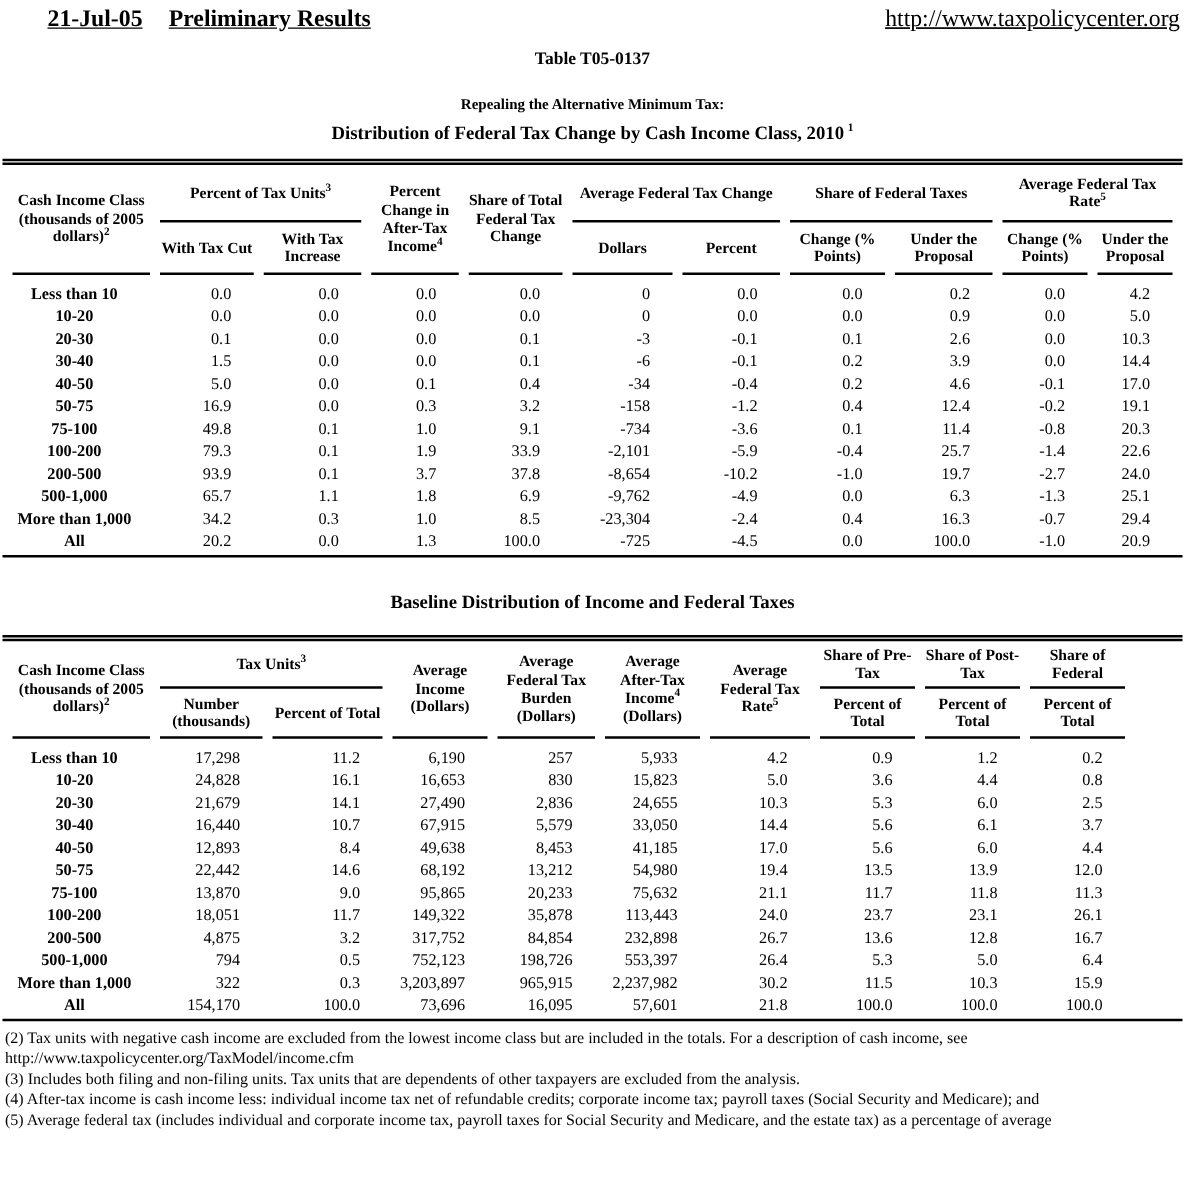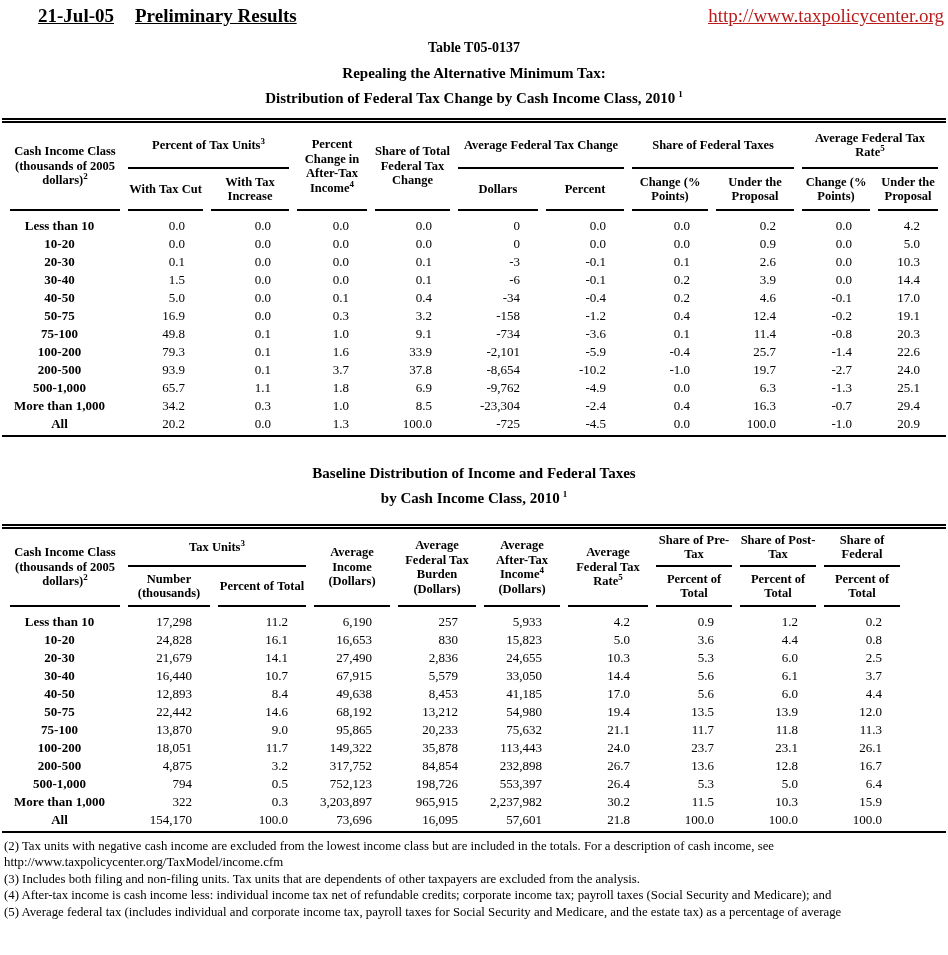--- a/index.html
+++ b/index.html
@@ -4,24 +4,24 @@
 <style>
   * { box-sizing: border-box; }
   html,body { margin:0; padding:0; }
   body {
     width:948px; height:955px; background:#ffffff; color:#000;
     font-family:"Liberation Serif", serif; overflow:hidden;
   }
   .topbar { display:flex; align-items:flex-end; padding:5px 4px 0 38px; font-size:19px; font-weight:bold;text-decoration:underline; }
   .topbar .date { width:97px; }
   .topbar .spacer { flex:1; }
-  .topbar a.url { font-weight:normal; color:#b91c1c; text-decoration:underline; cursor:pointer; }
+  .topbar a.url { font-weight:normal; color:#000000; text-decoration:underline; cursor:pointer; }
   .titles { text-align:center; margin-top:13px; font-weight:bold; }
-  .titles .t1 { font-size:14px; margin-bottom:9px; }
-  .titles .t2 { font-size:15px; margin-bottom:8px; }
+  .titles .t1 { font-size:14px; margin-bottom:20px; }
+  .titles .t2 { font-size:12px; margin-bottom:8px; }
   .titles .t3 { font-size:15px; }
   sup { font-size:9px; line-height:0; }
   .t3 sup, .sec-title sup { margin-left:3px; }
 
   table.data {
     border-collapse:separate; border-spacing:8px 0; table-layout:fixed;
     width:944px; margin:0 2px;
     border-top:5px double #000; border-bottom:2px solid #000;
   }
   table.data th {
@@ -184,21 +184,21 @@
         <td class="num">-3.6</td>
         <td class="num">0.1</td>
         <td class="num">11.4</td>
         <td class="num">-0.8</td>
         <td class="num">20.3</td>
       </tr>
       <tr>
         <td class="rowlabel">100-200</td>
         <td class="num">79.3</td>
         <td class="num">0.1</td>
-        <td class="num">1.6</td>
+        <td class="num">1.9</td>
         <td class="num">33.9</td>
         <td class="num">-2,101</td>
         <td class="num">-5.9</td>
         <td class="num">-0.4</td>
         <td class="num">25.7</td>
         <td class="num">-1.4</td>
         <td class="num">22.6</td>
       </tr>
       <tr>
         <td class="rowlabel">200-500</td>
@@ -250,21 +250,20 @@
         <td class="num">0.0</td>
         <td class="num">100.0</td>
         <td class="num">-1.0</td>
         <td class="num">20.9</td>
       </tr>
     </tbody>
 </table>
 
 <div class="sec-title">
   <div>Baseline Distribution of Income and Federal Taxes</div>
-  <div><span>by Cash Income Class, 2010</span><sup>1</sup></div>
 </div>
 
 <div id="table2wrap">
 <table class="data" id="table2">
   <colgroup>
     <col style="width:110px">
         <col style="width:82px">
         <col style="width:88px">
         <col style="width:76px">
     <col style="width:78px">

